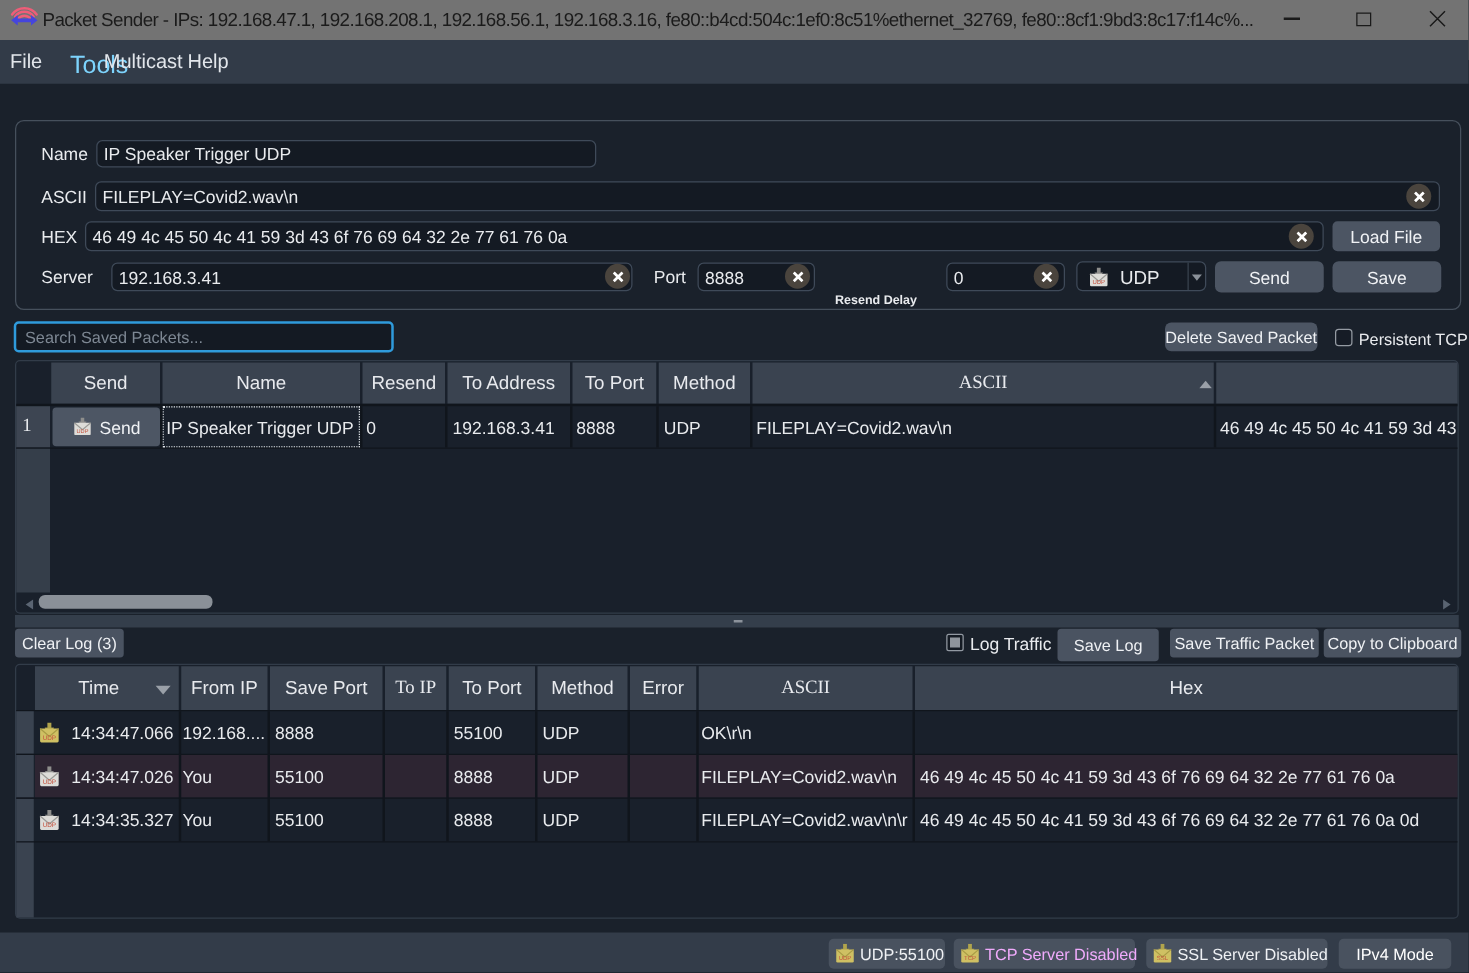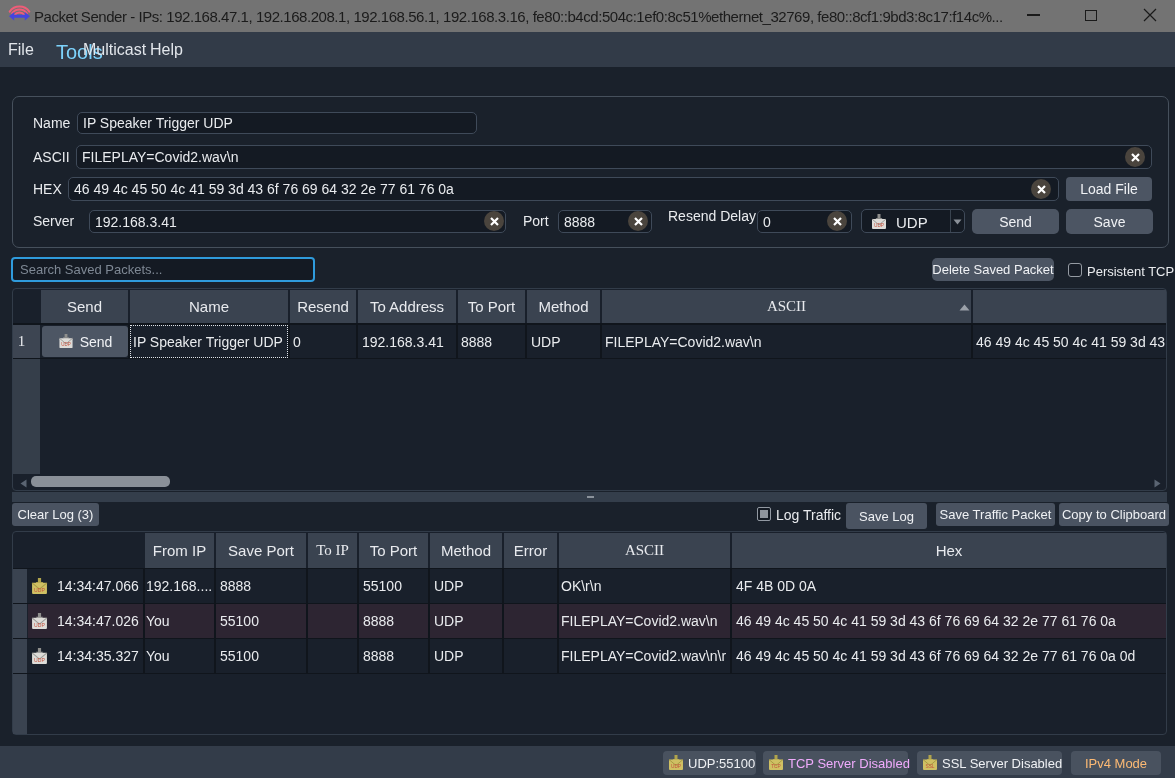--- a/index.html
+++ b/index.html
@@ -81,21 +81,21 @@
   </div>
 
 <div class="lbl" style="left:523px;top:214px;">Port</div>
 <div class="inp" style="left:558px;top:210px;width:94px;height:23px;">8888</div>
 <div class="xbtn" style="left:628px;top:211px;">
     <svg width="9" height="9" viewBox="0 0 9 9">
       <path d="M1 1 L8 8 M8 1 L1 8" stroke="#fff" stroke-width="2.2"></path>
     </svg>
   </div>
 
-<div class="lbl" style="left:668px;top:209px;font-size:14px;">Resend Delay</div>
+<div class="lbl" style="left:668px;top:233px;font-size:10px;font-weight:bold;">Resend Delay</div>
 <div class="inp" style="left:757px;top:210px;width:95px;height:23px;">0</div>
 <div class="xbtn" style="left:827px;top:211px;">
     <svg width="9" height="9" viewBox="0 0 9 9">
       <path d="M1 1 L8 8 M8 1 L1 8" stroke="#fff" stroke-width="2.2"></path>
     </svg>
   </div>
 
 <div class="abs" style="left:861px;top:209px;width:104px;height:24px;background:#141A23;border:1px solid #3F4A59;border-radius:5px;">
   <svg class="abs" style="left:9px;top:4px;" width="16" height="16" viewBox="0 0 16 16">
     <rect x="6.5" y="0" width="3" height="5" fill="#8e8e8c"></rect>
@@ -181,20 +181,25 @@
 <div class="abs" style="left:757px;top:507px;width:14px;height:14px;border:1px solid #9299A2;border-radius:2px;background:#141A23;">
   <div class="abs" style="left:2px;top:2px;width:8px;height:8px;background:#8F959D;"></div>
 </div>
 <div class="lbl" style="left:776px;top:508px;">Log Traffic</div>
 <div class="btn2" style="left:846px;top:503px;width:81px;height:26px;">Save Log</div>
 <div class="btn2" style="left:936px;top:503px;width:119px;height:23px;">Save Traffic Packet</div>
 <div class="btn2" style="left:1059px;top:503px;width:110px;height:23px;">Copy to Clipboard</div>
 
 <div id="logtable" class="abs" style="left:12px;top:531px;width:1155px;height:204px;background:#19202B;border:1px solid #323C49;border-radius:4px;">
 
+  <div class="hcell" style="left:15px;top:1px;width:115px;height:35px;padding-right:13px;">Time
+    <svg class="abs" style="right:6px;top:15px;" width="13" height="8" viewBox="0 0 13 8">
+        <path d="M0.5 0.5 L12.5 0.5 L6.5 7.5 Z" fill="#9AA0A8"></path>
+      </svg>
+  </div>
   <div class="hcell" style="left:132px;top:1px;width:69px;height:35px;">From IP</div>
   <div class="hcell" style="left:203px;top:1px;width:90px;height:35px;">Save Port</div>
   <div class="hcell" style="left:295px;top:1px;width:49px;height:35px;font-family:'Liberation Serif',serif;">To IP</div>
   <div class="hcell" style="left:346px;top:1px;width:69px;height:35px;">To Port</div>
   <div class="hcell" style="left:417px;top:1px;width:72px;height:35px;">Method</div>
   <div class="hcell" style="left:491px;top:1px;width:53px;height:35px;">Error</div>
   <div class="hcell" style="left:546px;top:1px;width:171px;height:35px;font-family:'Liberation Serif',serif;">ASCII</div>
   <div class="hcell" style="left:719px;top:1px;width:434px;height:35px;">Hex</div>
   <div class="hsep" style="left:0;top:36px;width:1153px;height:1px;"></div>
 
@@ -211,21 +216,20 @@
     <rect x="1" y="4.5" width="14" height="10.5" rx="1" fill="#cfc063"></rect>
     <path d="M1 4.5 L8 10.5 L15 4.5" fill="none" stroke="#a89b45" stroke-width="1"></path>
     <text x="8" y="13" font-size="4.8" fill="#c4503c" text-anchor="middle">UDP</text>
   </svg>
   <div class="cell" style="left:44px;top:37px;width:86px;height:34px;">14:34:47.066</div>
   <div class="cell" style="left:133px;top:37px;width:68px;height:34px;">192.168....</div>
   <div class="cell" style="left:207px;top:37px;width:86px;height:34px;">8888</div>
   <div class="cell" style="left:350px;top:37px;width:65px;height:34px;">55100</div>
   <div class="cell" style="left:421px;top:37px;width:68px;height:34px;">UDP</div>
   <div class="cell" style="left:548px;top:37px;width:169px;height:34px;">OK\r\n</div>
-  <div class="cell" style="left:723px;top:37px;width:430px;height:34px;">4F 4B 0D 0A</div>
 
   <svg class="abs" style="left:18px;top:81px;" width="17" height="17" viewBox="0 0 16 16">
     <rect x="6.5" y="0" width="3" height="4" fill="#8e8e8c"></rect>
     <path d="M4.5 3.5 L11.5 3.5 L8 7.5 Z" fill="#8e8e8c"></path>
     <rect x="1" y="4.5" width="14" height="10.5" rx="1" fill="#dddcd8"></rect>
     <path d="M1 4.5 L8 10.5 L15 4.5" fill="none" stroke="#9a9a96" stroke-width="1"></path>
     <text x="8" y="13" font-size="4.8" fill="#c4503c" text-anchor="middle">UDP</text>
   </svg>
   <div class="cell" style="left:44px;top:72px;width:86px;height:34px;">14:34:47.026</div>
   <div class="cell" style="left:133px;top:72px;width:68px;height:34px;">You</div>
@@ -288,15 +292,15 @@
     <svg style="margin-left:5px;margin-right:4px;flex-shrink:0;" width="16" height="16" viewBox="0 0 16 16">
       <rect x="6.5" y="0" width="3" height="5" fill="#b1a44c"></rect>
       <path d="M4.5 4 L11.5 4 L8 8 Z" fill="#b1a44c"></path>
       <rect x="1" y="4.5" width="14" height="10.5" rx="1" fill="#cfc063"></rect>
       <path d="M1 4.5 L8 10.5 L15 4.5" fill="none" stroke="#a89b45" stroke-width="1"></path>
       <text x="8" y="13" font-size="4.8" fill="#c4503c" text-anchor="middle">SSL</text>
     </svg>
     <span style="font-size:13px;color:#EFF1F4;white-space:nowrap;">SSL Server Disabled</span>
   </div>
   <div class="abs" style="left:1071px;top:5px;width:90px;height:24px;background:#49525F;border-radius:4px;display:flex;align-items:center;justify-content:center;">
-    <span style="font-size:13px;color:#fdba74;white-space:nowrap;">IPv4 Mode</span>
+    <span style="font-size:13px;color:#ffffff;white-space:nowrap;">IPv4 Mode</span>
   </div>
 </div>
 
 </body></html>

